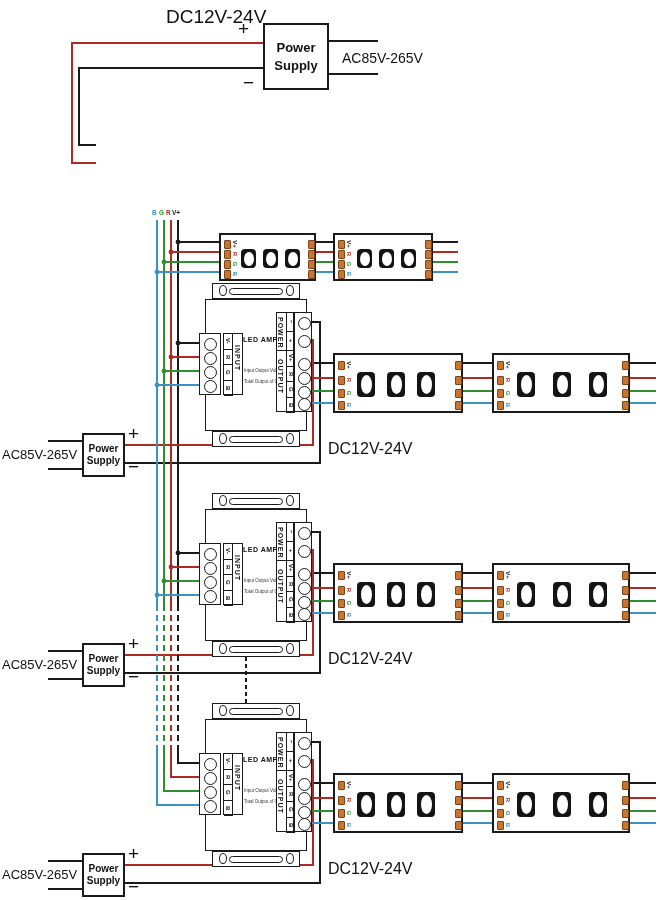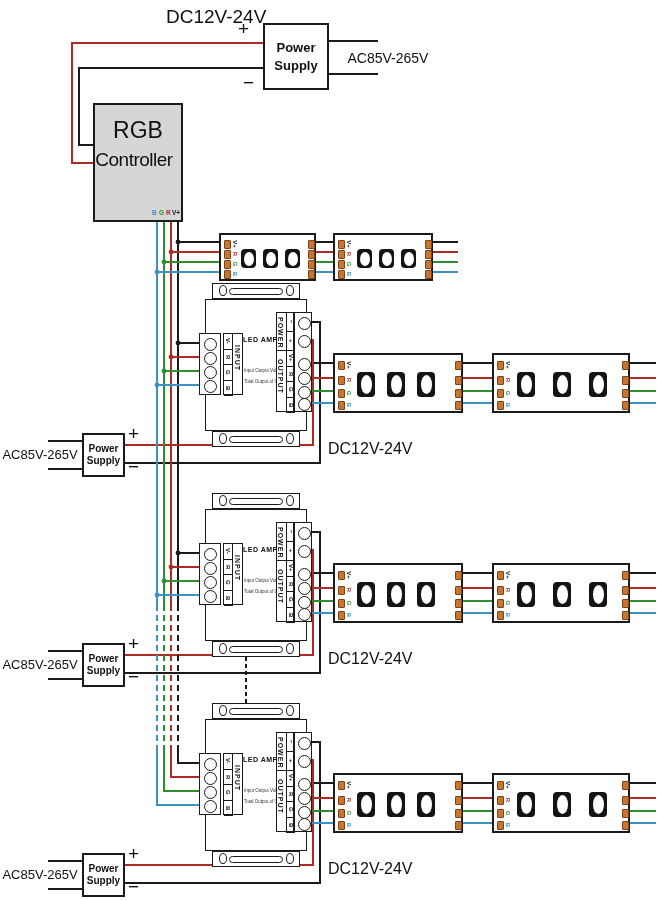--- a/index.html
+++ b/index.html
@@ -10,21 +10,21 @@
   .wk{stroke:var(--c-black)} .wr{stroke:var(--c-red)} .wg{stroke:var(--c-green)} .wb{stroke:var(--c-blue)}
   .dash{stroke-dasharray:6 4}
   .dash2{stroke-dasharray:4 3;stroke-width:1.6px}
   #wires circle{stroke:none}
   .dk{fill:var(--c-black)} .dr{fill:var(--c-red)} .dg{fill:var(--c-green)} .db{fill:var(--c-blue)}
   .ck{color:var(--c-black)} .cr{color:var(--c-red)} .cg{color:var(--c-green)} .cb{color:var(--c-blue)}
   .row{position:absolute;left:0;width:660px;height:210px}
   .box{position:absolute;background:#fff;border:2px solid #1a1a1a;box-sizing:border-box}
   .title{position:absolute;font-size:19px;white-space:nowrap}
   .dclabel{position:absolute;font-size:16px;white-space:nowrap}
-  .aclabel{position:absolute;font-size:13px;white-space:nowrap;text-align:center}
+  .aclabel{position:absolute;font-size:13px;white-space:nowrap;text-align:left}
   .sign{position:absolute;font-size:19px;font-weight:400}
 
   .ps{display:flex;flex-direction:column;justify-content:center}
   .ps .l{display:block;text-align:center;font-weight:700;font-size:10px;line-height:1.2}
   .ps.big .l{font-size:13px;line-height:1.35}
 
   .controller{position:absolute;left:93px;top:103px;width:90px;height:119px;
               background:var(--c-controllerfill);border:2px solid #1a1a1a;box-sizing:border-box;text-align:center}
   .controller .c1{position:absolute;left:0;width:100%;top:12px;font-size:23px}
   .controller .c2{position:absolute;left:-4px;width:100%;top:44px;font-size:19px;letter-spacing:-.5px;white-space:nowrap}
@@ -92,24 +92,20 @@
 
   <div class="title" style="left:166px;top:6px">DC12V-24V</div>
   <span class="sign" style="left:238px;top:18px">+</span>
   <span class="sign" style="left:243px;top:72px">−</span>
   <div class="box ps big" style="left:263px;top:23px;width:66px;height:67px">
     <span class="l">Power</span>
     <span class="l">Supply</span>
   </div>
   <div class="aclabel" style="left:342px;top:50px;width:92px;font-size:14px">AC85V-265V</div>
 
-  <div class="controller">
-    <span class="c1">RGB</span>
-    <span class="c2">Controller</span>
-  </div>
   <span class="cpin cb" style="left:152px;top:209px">B</span>
   <span class="cpin cg" style="left:159px;top:209px">G</span>
   <span class="cpin cr" style="left:166px;top:209px">R</span>
   <span class="cpin ck" style="left:172px;top:209px">V+</span>
 
   <div class="row" style="top:233px;height:60px">
     <div class="strip" style="left:219px;top:0;width:97px;height:48px">
       <span class="pad" style="left:3px;top:4.5px"></span>
       <span class="pad" style="left:3px;top:14.5px"></span>
       <span class="pad" style="left:3px;top:24.5px"></span>

